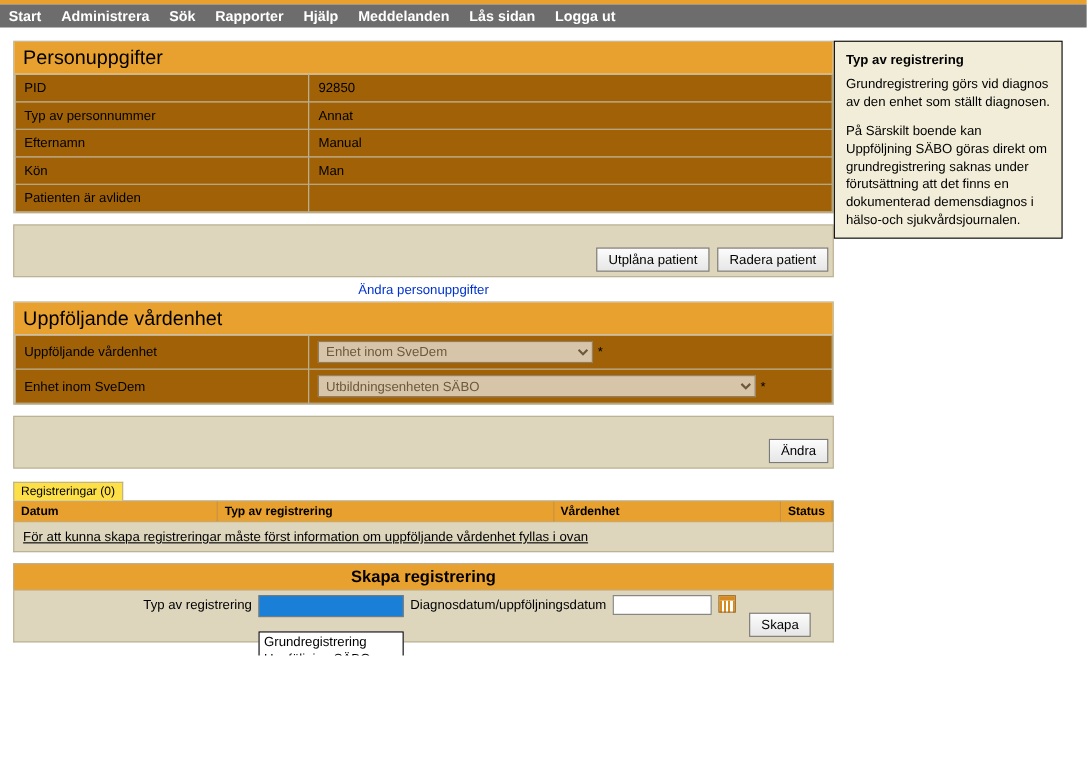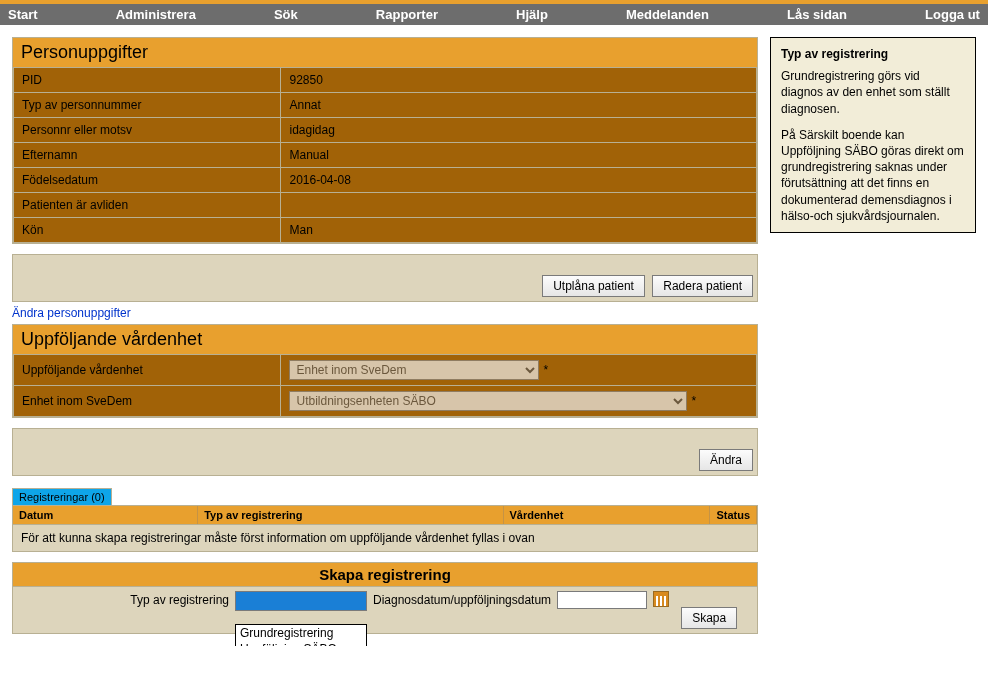--- a/index.html
+++ b/index.html
@@ -9,30 +9,28 @@
     font-size: 12px;
     background: #ffffff;
     color: #000;
   }
   .top-strip { height: 4px; background: #e8a02e; }
   .menubar {
     background: #6d6d6d;
     color: #fff;
     padding: 3px 8px;
     display: flex;
-    gap: 2px;
+    gap: 18px;
     font-size: 13px;
     font-weight: bold;
-    justify-content: space-between;
   }
   .menubar span { cursor: pointer; }
   .page {
     display: flex;
     align-items: flex-start;
-    gap: 12px;
     padding: 12px;
   }
   .main { width: 746px; }
   .side { width: 208px; }
   .panel {
     border: 1px solid #000;
     background: #f2edd8;
     padding: 8px 10px;
     font-size: 12px;
     line-height: 1.35;
@@ -66,21 +64,21 @@
     border: 1px solid #7a7a7a;
     background: linear-gradient(#fcfcfc,#e6e6e6);
     padding: 3px 10px;
     font-family: inherit;
     font-size: 12px;
     cursor: pointer;
     margin-left: 4px;
     margin-top: 16px;
   }
   .link-right {
-    text-align: left;
+    text-align: center;
     padding: 4px 0;
   }
   .link-right a { color: #0033cc; text-decoration: none; font-size: 12px; }
 
   .sel {
     border: 1px solid #888;
     background: #efefef;
     font-family: inherit;
     font-size: 12px;
     padding: 1px 2px;
@@ -88,21 +86,21 @@
   }
   .sel-wide { width: 250px; }
   .sel-mid { width: 145px; }
   .sel-full { width: 398px; }
   .star { margin-left: 4px; }
 
   .tab-label {
     border: 1px solid #b8b093;
     border-bottom: none;
     display: inline-block;
-    background: #0ea5e9;
+    background: #fde047;
     font-size: 11px;
     padding: 2px 6px;
   }
   .table-head {
     background: #e8a02e;
     display: flex;
     font-size: 11px;
     font-weight: bold;
     border: 1px solid #b8b093;
   }
@@ -110,20 +108,21 @@
   .th-datum { width: 188px; }
   .th-typ { width: 310px; }
   .th-vard { width: 210px; }
   .th-status { flex: 1; border-right: none; }
   .info-row {
     background: #ddd5bc;
     border: 1px solid #b8b093;
     border-top: none;
     padding: 6px 8px;
     font-size: 12px;
+    text-decoration: underline;
   }
 
   .create-header {
     background: #e8a02e;
     text-align: center;
     font-size: 15px;
     font-weight: bold;
     padding: 3px 13px;
     border: 1px solid #b8b093;
     margin-top: 10px;
@@ -207,38 +206,30 @@
         <tbody>
             <tr>
               <td class="key">PID</td>
               <td class="val">92850</td>
             </tr>
         <tr>
               <td class="key">Typ av personnummer</td>
               <td class="val">Annat</td>
             </tr>
         <tr>
-              <td class="key">Personnr eller motsv</td>
-              <td class="val">idagidag</td>
-            </tr>
-        <tr>
               <td class="key">Efternamn</td>
               <td class="val">Manual</td>
             </tr>
         <tr>
-              <td class="key">Födelsedatum</td>
-              <td class="val">2016-04-08</td>
+              <td class="key">Kön</td>
+              <td class="val">Man</td>
             </tr>
         <tr>
               <td class="key">Patienten är avliden</td>
               <td class="val"></td>
-            </tr>
-        <tr>
-              <td class="key">Kön</td>
-              <td class="val">Man</td>
             </tr>
       </tbody>
         </table>
     </div>
     <div class="button-row">
       <button class="btn">Utplåna patient</button>
       <button class="btn">Radera patient</button>
     </div>
     <div class="link-right">
       <a href="#">Ändra personuppgifter</a>

